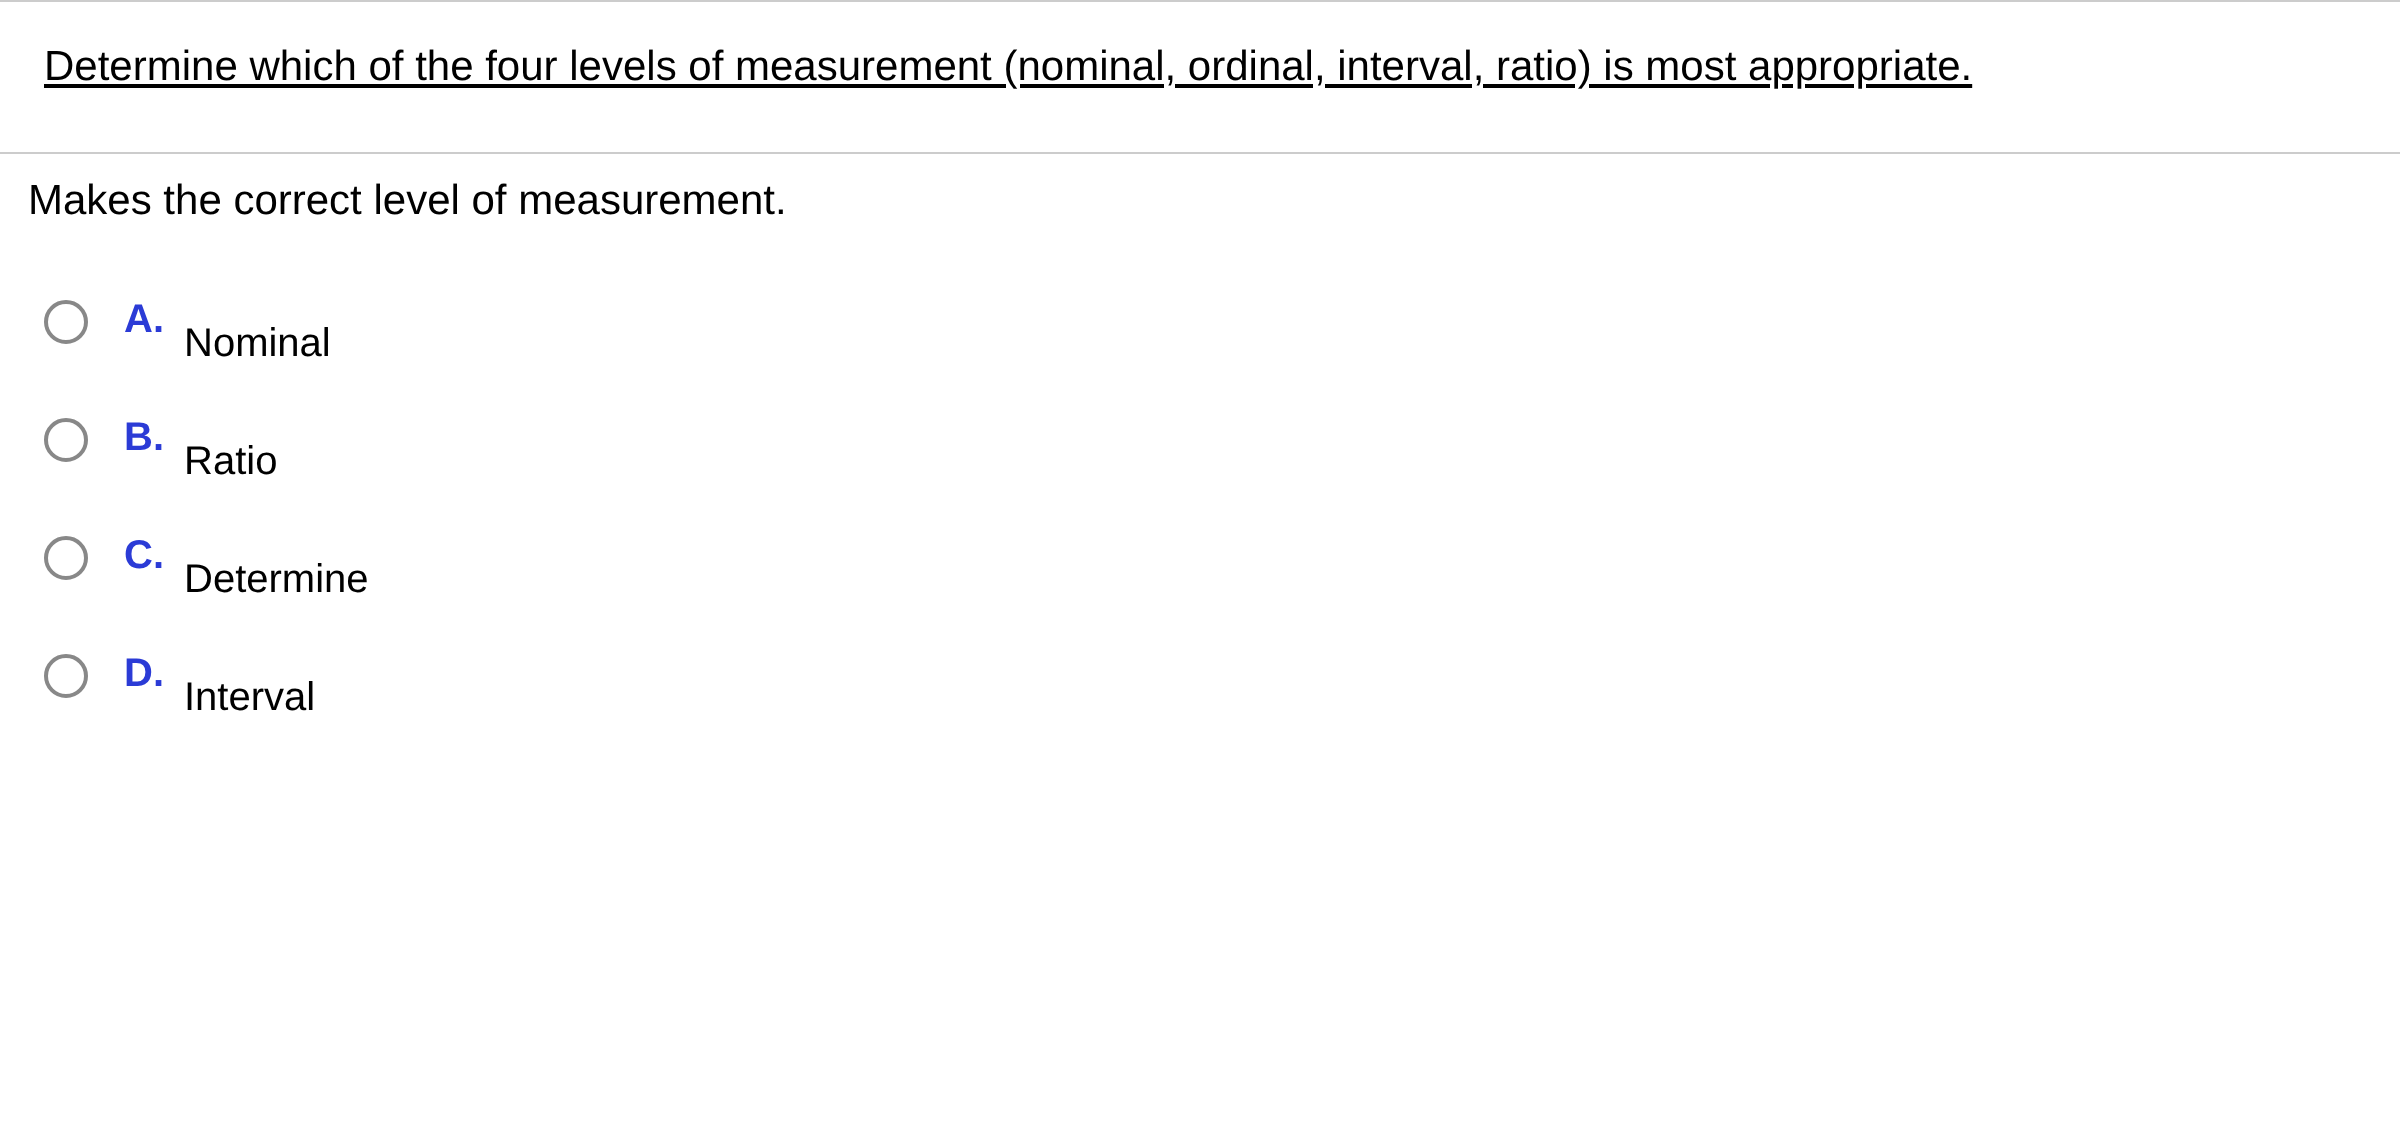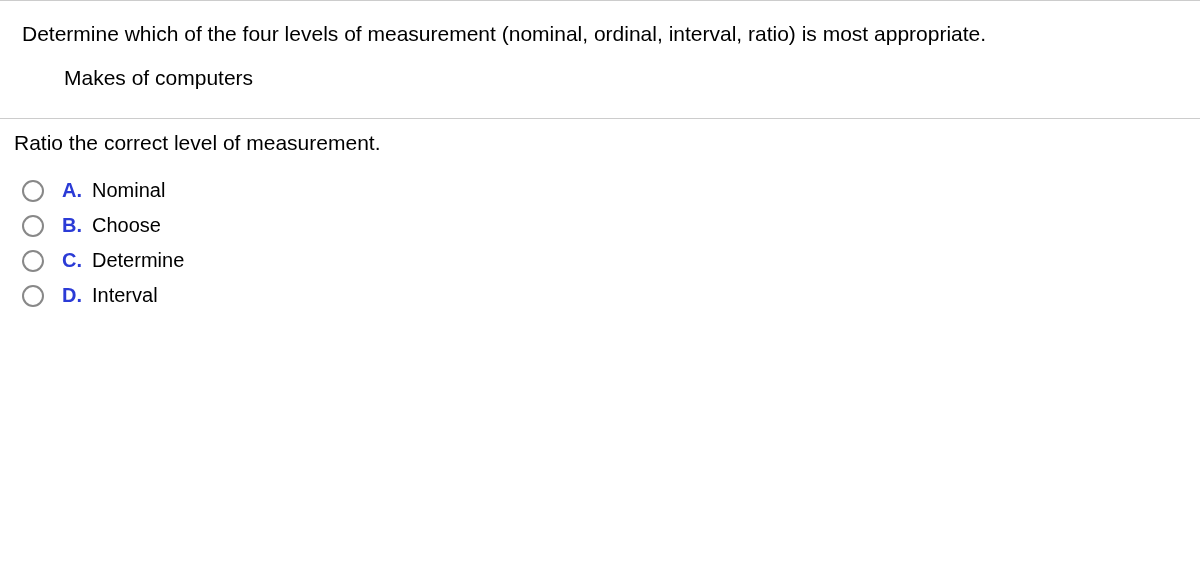--- a/index.html
+++ b/index.html
@@ -13,20 +13,21 @@
       color: #000;
       background: #fff;
       width: 1200px;
     }
     .top-border {
       border-top: 1px solid #ccc;
       width: 100%;
     }
     .question-block {
       padding: 18px 22px 14px 22px;
+      text-decoration: underline;
     }
     .question-text {
       font-size: 21px;
       line-height: 1.4;
     }
     .subject {
       font-size: 21px;
       padding: 18px 0 0 42px;
     }
     .divider {
@@ -57,46 +58,46 @@
     }
     .option-letter {
       font-weight: bold;
       color: #2b3bd6;
       font-size: 20px;
       min-width: 30px;
     }
     .option-label {
       font-size: 20px;
       color: #000;
+      margin-top: 24px;
     }
   </style>
 </head>
 <body>
 
 <div class="top-border"></div>
 
 <div class="question-block">
   <div class="question-text">Determine which of the four levels of measurement (nominal, ordinal, interval, ratio) is most appropriate.</div>
-  <div class="subject">Makes of computers</div>
 </div>
 
 <div class="divider"></div>
 
-<div class="instruction">Ratio the correct level of measurement.</div>
+<div class="instruction">Makes the correct level of measurement.</div>
 
 <div class="options">
   <div class="option-row">
     <span class="radio-circle"></span>
     <span class="option-letter">A.</span>
     <span class="option-label">Nominal</span>
   </div>
   <div class="option-row">
     <span class="radio-circle"></span>
     <span class="option-letter">B.</span>
-    <span class="option-label">Choose</span>
+    <span class="option-label">Ratio</span>
   </div>
   <div class="option-row">
     <span class="radio-circle"></span>
     <span class="option-letter">C.</span>
     <span class="option-label">Determine</span>
   </div>
   <div class="option-row">
     <span class="radio-circle"></span>
     <span class="option-letter">D.</span>
     <span class="option-label">Interval</span>

